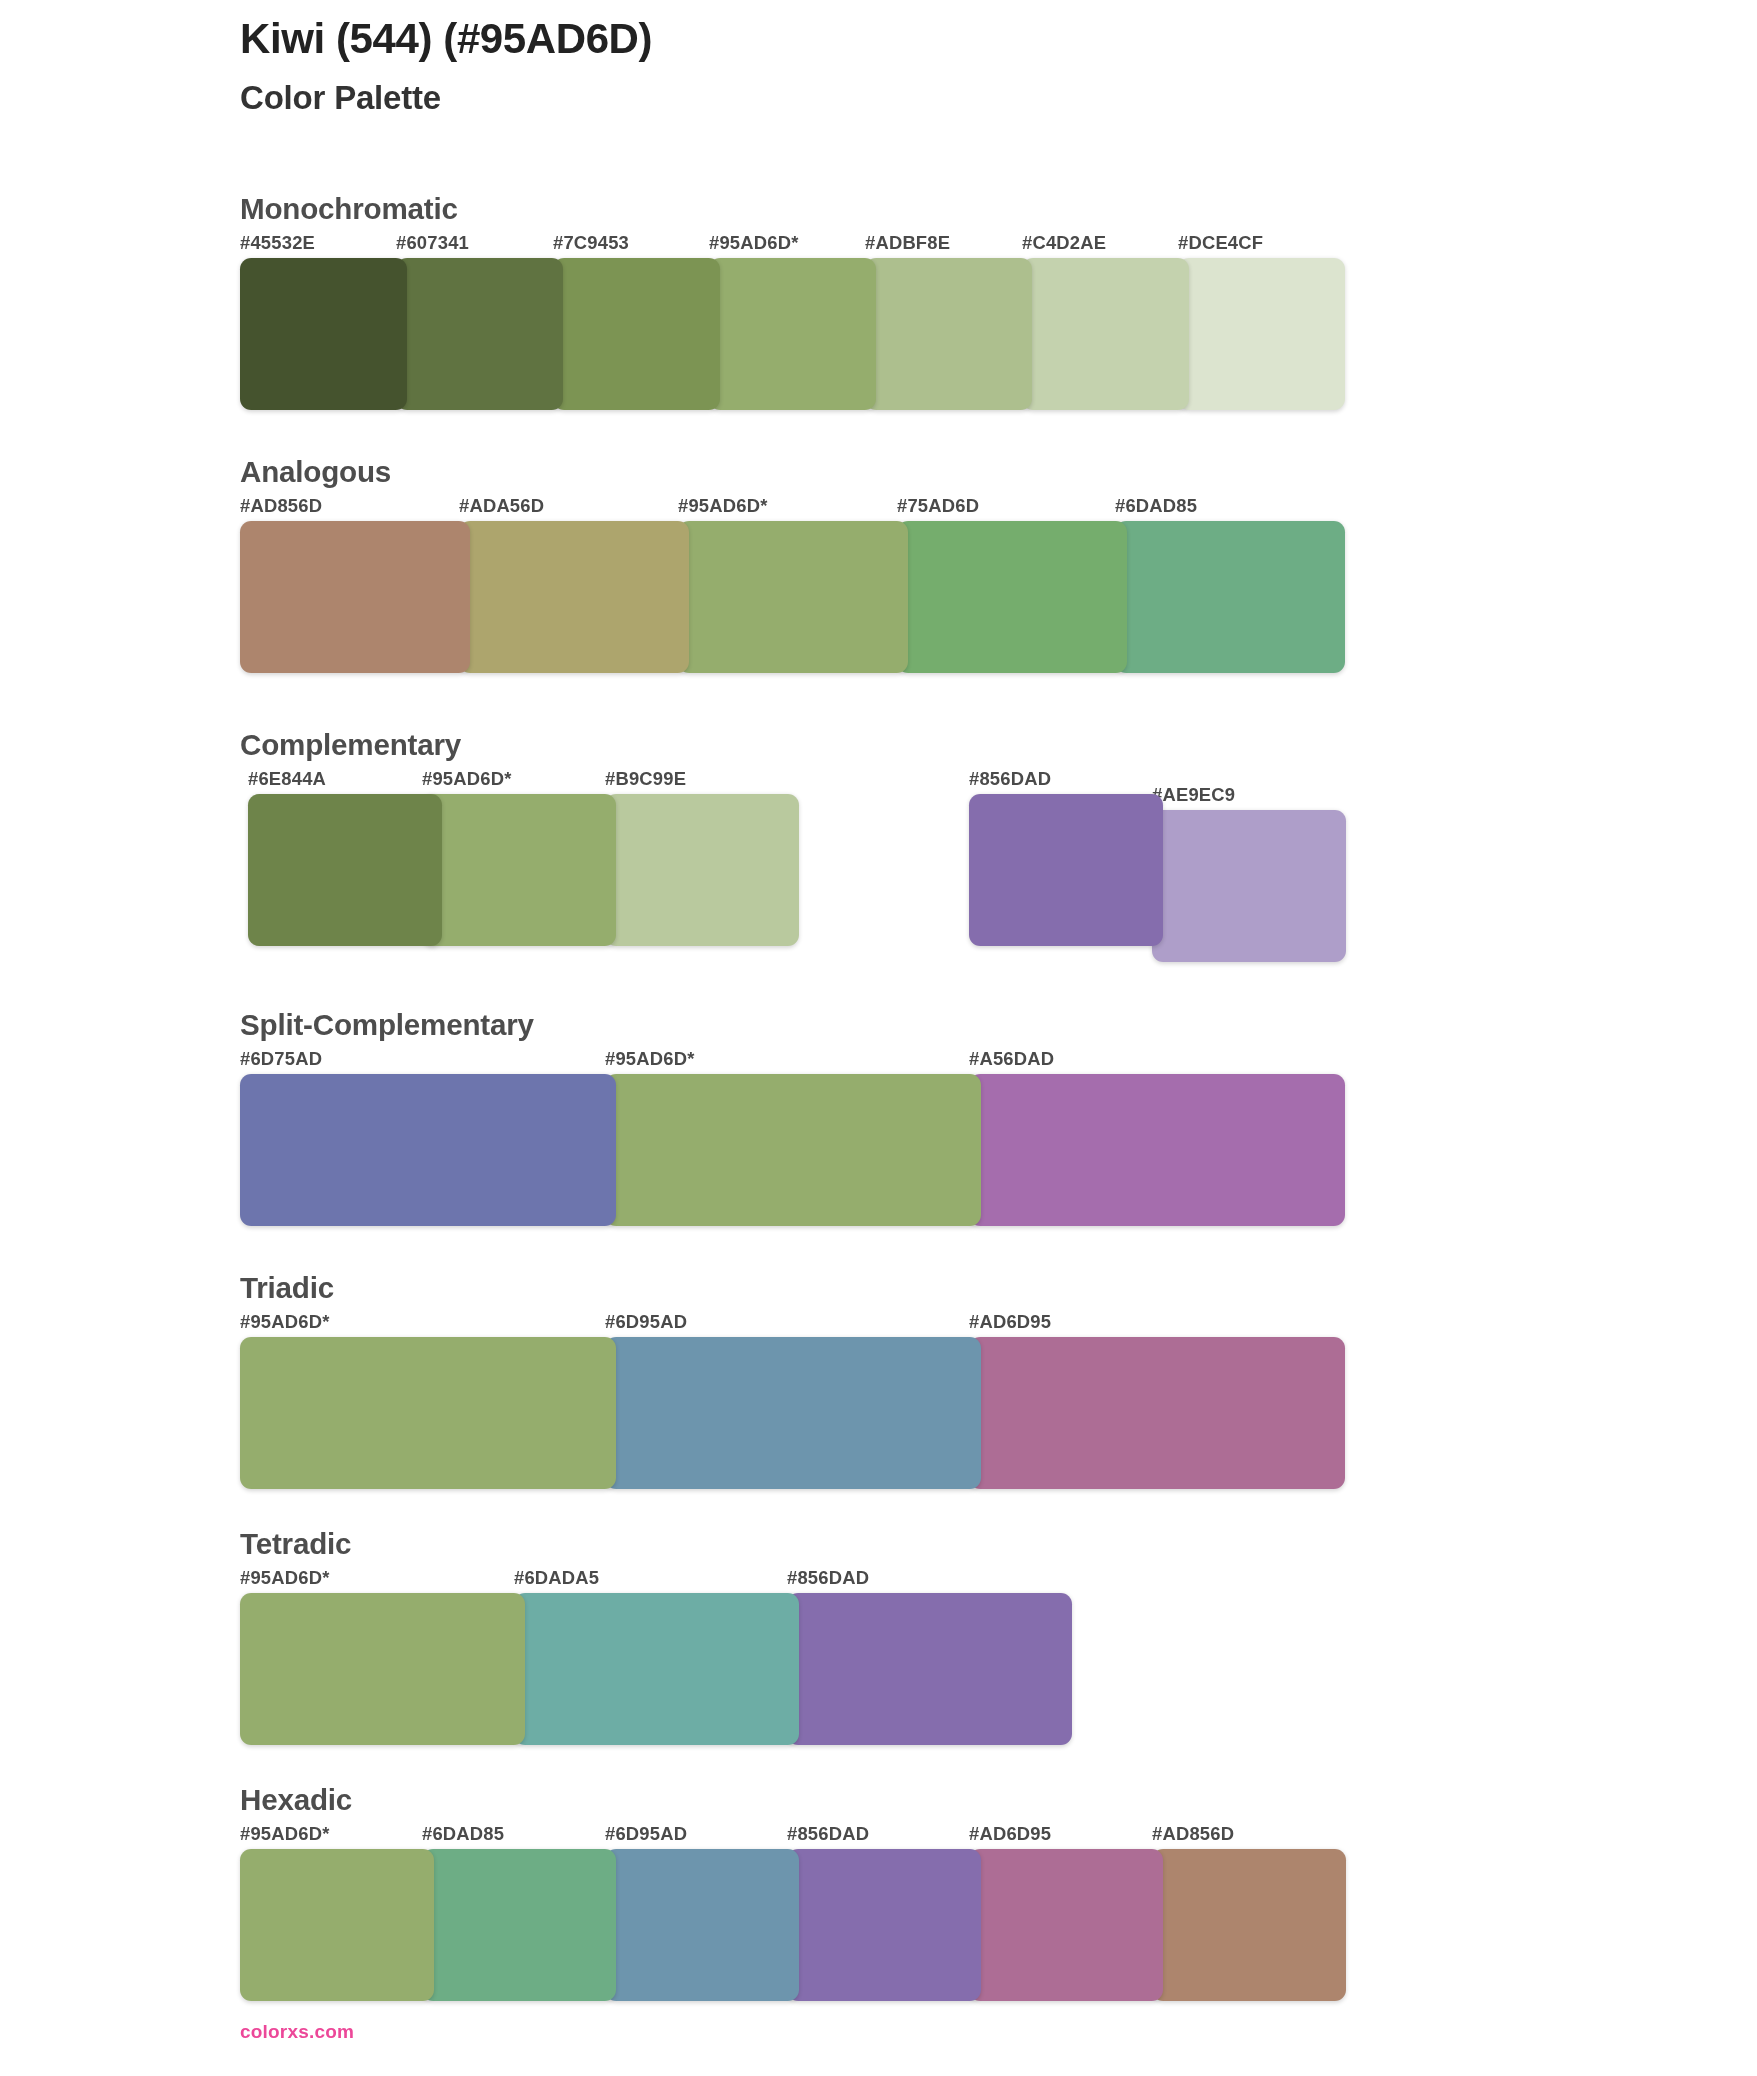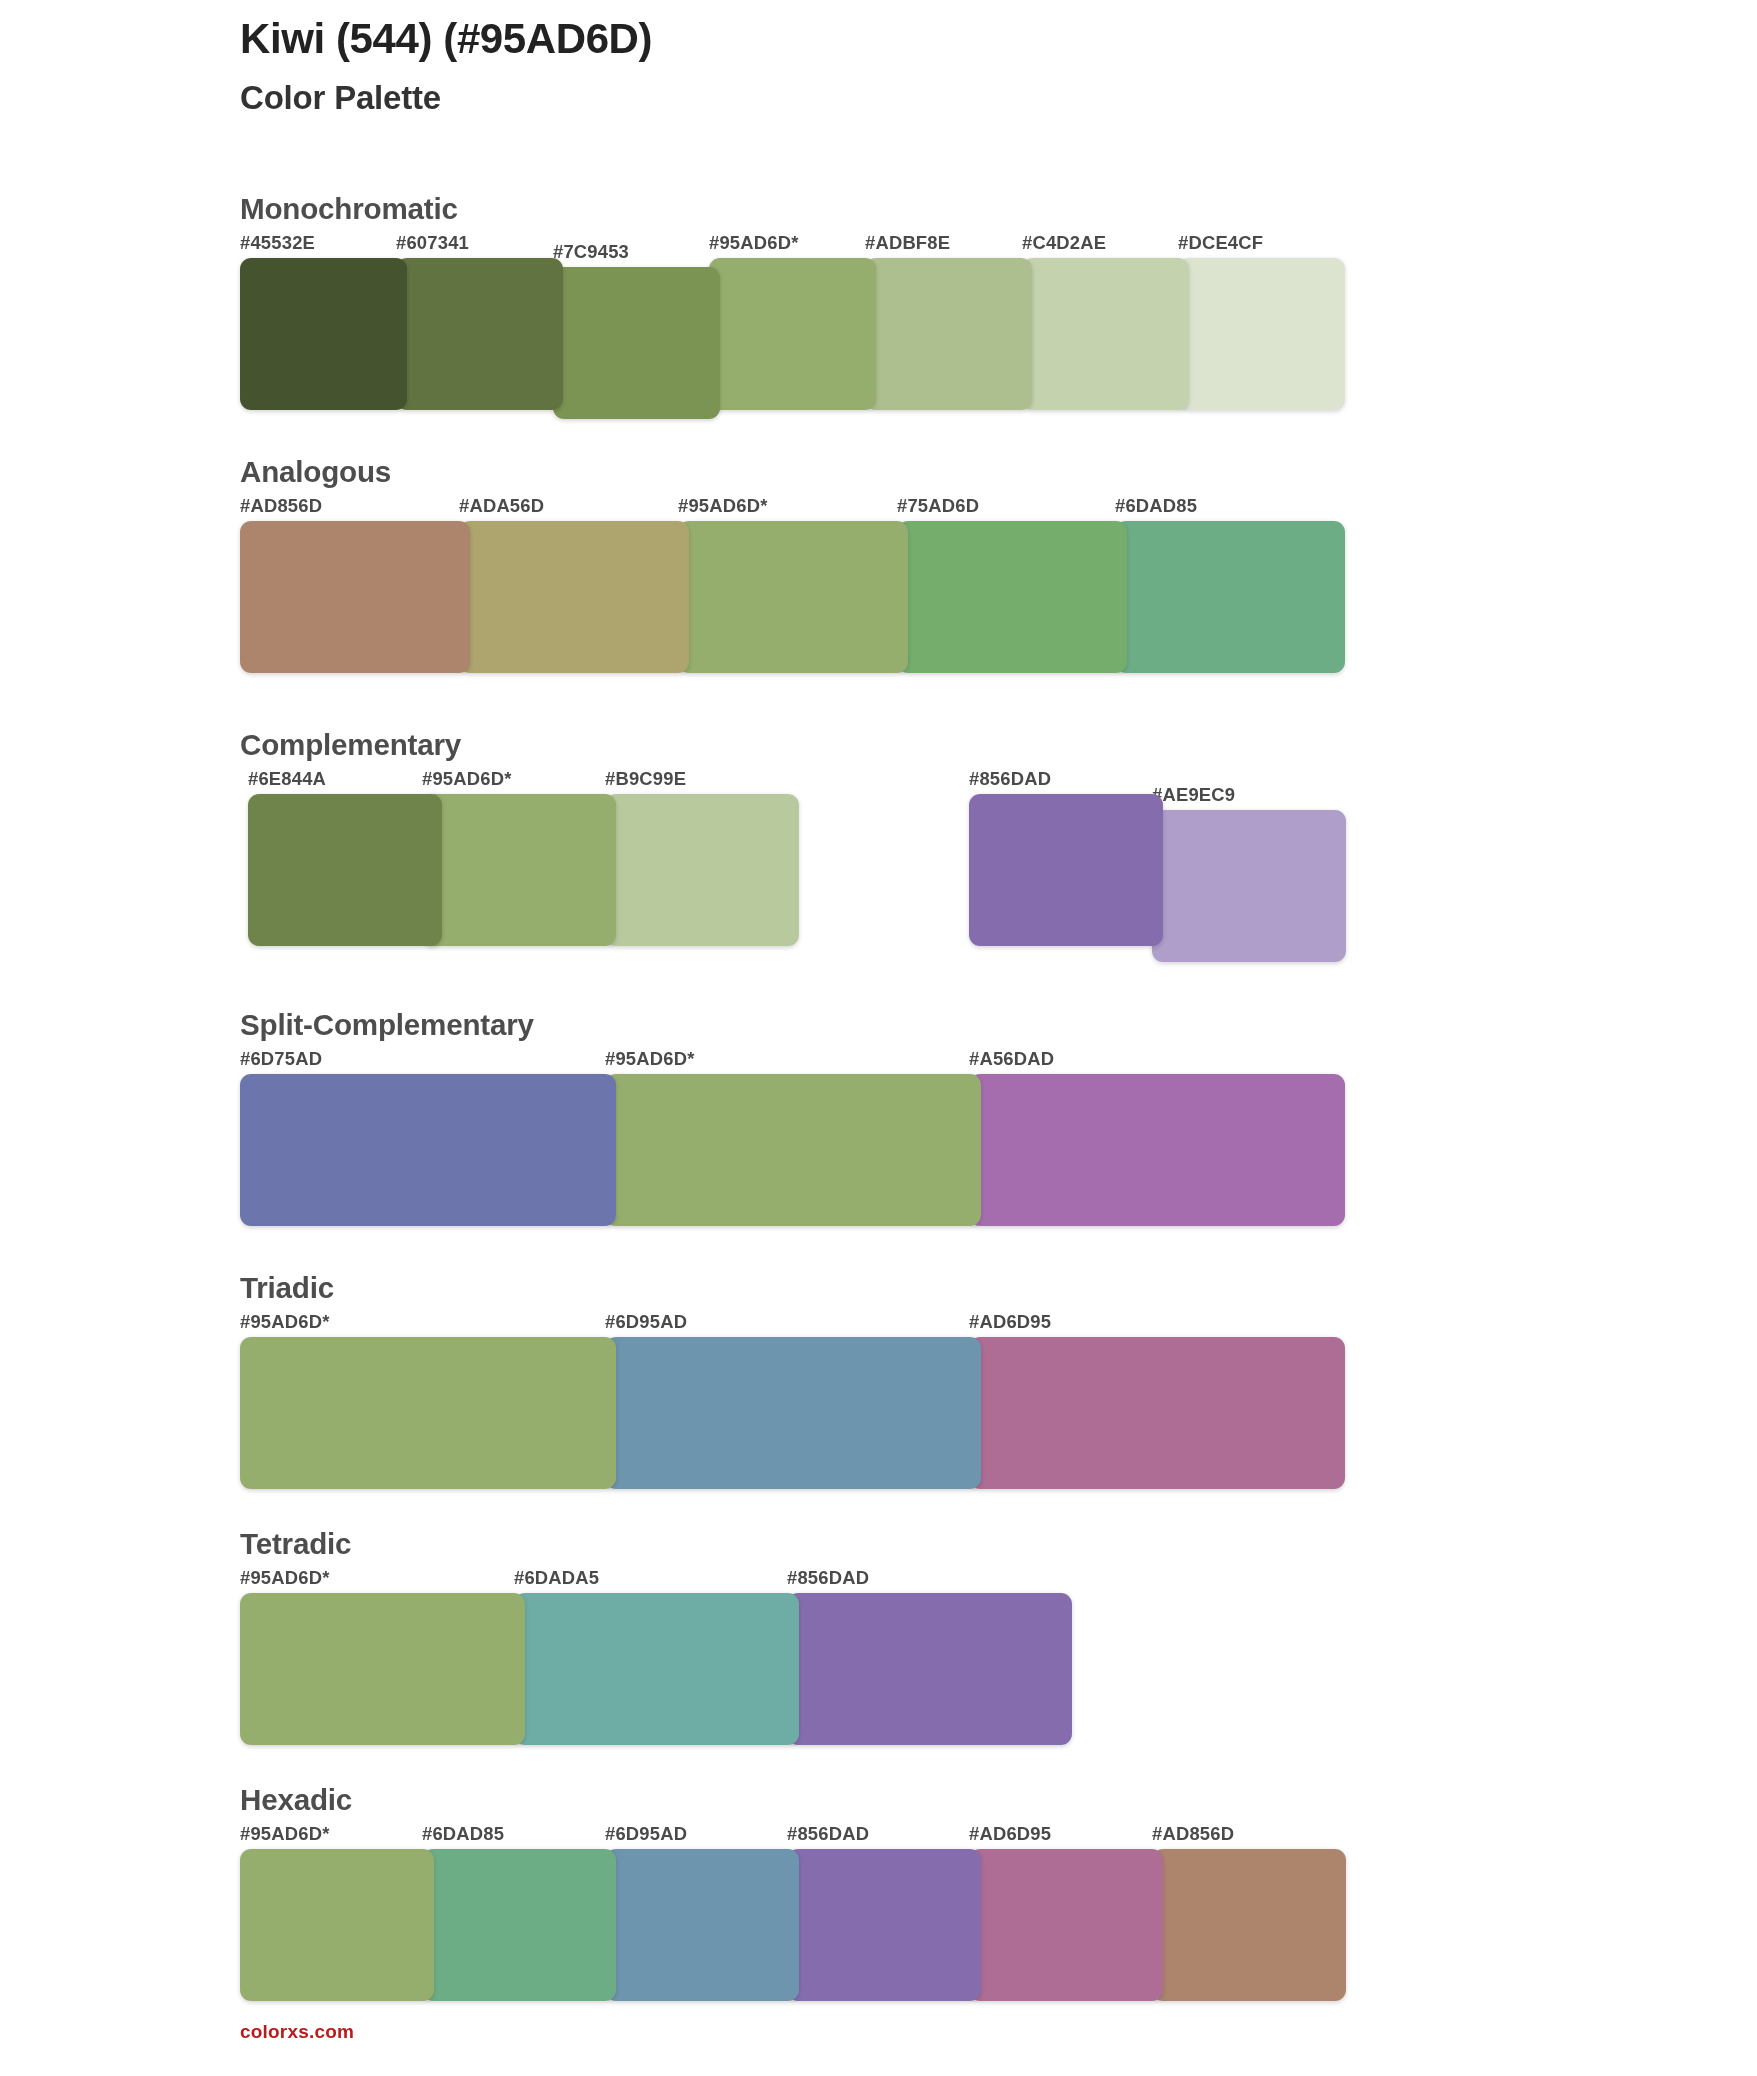--- a/index.html
+++ b/index.html
@@ -93,21 +93,21 @@
     box-shadow: 0 1.6px 4px rgba(0,0,0,0.16);
   }
 
   
   .footer {
     position: absolute;
     left: 240px;
     top: 2021px;
     font-size: 19px;
     font-weight: bold;
-    color: #b91c1c;
+    color: #ec4899;
     letter-spacing: 0.2px;
   }
 </style>
 </head>
 <body>
 
 <div class="page">
 
   <div class="header">
     <h1 class="page-title">Kiwi (544) (#95AD6D)</h1>
@@ -119,21 +119,21 @@
         <div class="section-title">Monochromatic</div>
         <div class="swatch-row" style="height: 177px;">
           <div class="swatch" style="left: 0px; width: 156px; height: 177px; z-index: 7;">
             <div class="swatch-label">#45532E</div>
             <div class="swatch-chip" style="width: 167px; height: 152px; background: rgb(69, 83, 46);"></div>
           </div>
           <div class="swatch" style="left: 156px; width: 156px; height: 177px; z-index: 6;">
             <div class="swatch-label">#607341</div>
             <div class="swatch-chip" style="width: 167px; height: 152px; background: rgb(96, 115, 65);"></div>
           </div>
-          <div class="swatch" style="left: 313px; width: 156px; height: 177px; z-index: 5; margin-top: 9px;">
+          <div class="swatch" style="left: 313px; width: 156px; height: 177px; z-index: 5;">
             <div class="swatch-label">#7C9453</div>
             <div class="swatch-chip" style="width: 167px; height: 152px; background: rgb(124, 148, 83);"></div>
           </div>
           <div class="swatch" style="left: 469px; width: 156px; height: 177px; z-index: 4;">
             <div class="swatch-label">#95AD6D*</div>
             <div class="swatch-chip" style="width: 167px; height: 152px; background: rgb(149, 173, 109);"></div>
           </div>
           <div class="swatch" style="left: 625px; width: 156px; height: 177px; z-index: 3;">
             <div class="swatch-label">#ADBF8E</div>
             <div class="swatch-chip" style="width: 167px; height: 152px; background: rgb(173, 191, 142);"></div>

